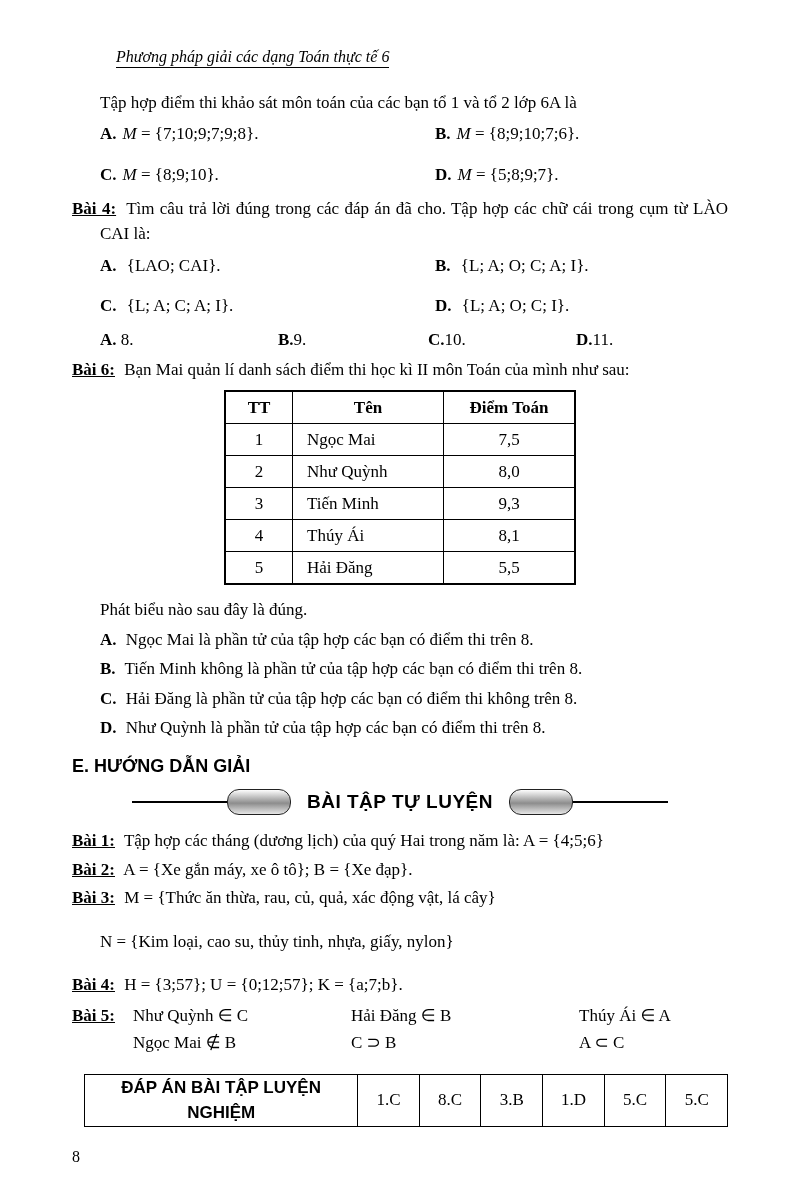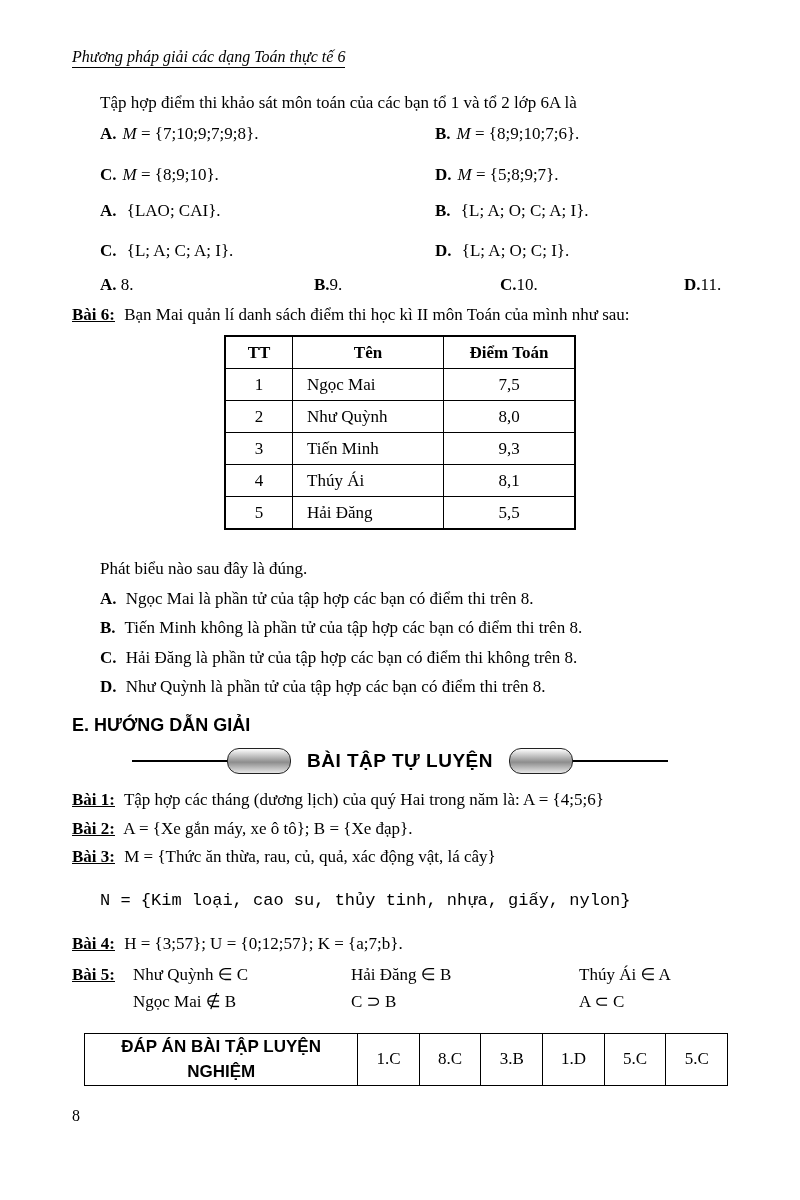--- a/index.html
+++ b/index.html
@@ -3,48 +3,48 @@
 <meta charset="utf-8">
 <style>
   html,body{margin:0;padding:0;background:#ffffff;}
   .page{
     width:800px;height:1200px;box-sizing:border-box;
     padding:44px 72px 0;position:relative;overflow:hidden;
     background:#ffffff;color:#000;
     font-family:"Liberation Serif", serif;
     font-size:17px;line-height:1.5;
   }
-  .running-head{margin-bottom:20px;}
+  .running-head{margin-bottom:20px;margin-left:44px;}
   .running-head-text{font-style:italic;font-size:16px;border-bottom:1px solid #000;padding-bottom:2px;}
   p{margin:2px 0;}
   .indent{padding-left:28px;}
   .hang{padding-left:28px;text-indent:-28px;text-align:justify;margin:3px 0;}
   .bai-label{text-decoration:underline;margin-right:5px;}
   .mvar{font-style:italic;}
   .opts{padding-left:28px;display:grid;margin:4px 0 6px;line-height:1.75;}
   .opts.two-col{grid-template-columns:324px 1fr;row-gap:4px;gap:11px;}
-  .opts.four-col{grid-template-columns:178px 150px 148px 1fr;line-height:1.5;margin:2px 0 4px;gap:36px;}
+  .opts.four-col{grid-template-columns:178px 150px 148px 1fr;line-height:1.5;margin:2px 0 4px;}
   .olabel{margin-right:6px;font-weight:bold;}
-  .score-table{border-collapse:collapse;margin:8px auto 26px;border:2px solid #000;}
+  .score-table{border-collapse:collapse;margin:8px auto 12px;border:2px solid #000;}
   .score-table th,.score-table td{border:1px solid #000;font-size:17px;padding:2px 10px;height:27px;text-align:center;}
   .score-table th{font-weight:bold;}
   .score-table .col-tt{width:46px;}
   .score-table .col-name{width:130px;}
   .score-table .col-score{width:110px;}
   .score-table td.name{text-align:left;padding-left:14px;}
   .statement{padding-left:28px;margin:4px 0;}
   .statement b{margin-right:5px;}
   .section-heading{font-family:"Liberation Sans", sans-serif;font-size:18px;font-weight:bold;margin:12px 0 8px;}
   .banner{display:flex;align-items:center;justify-content:flex-start;margin:8px 60px 12px;}
   .bline{height:2px;background:#000;flex:1;}
   .capsule{width:62px;height:24px;border-radius:12px;flex:0 0 auto;
     background:linear-gradient(180deg,#fdfdfd 0%,#8d8d8d 55%,#e6e6e6 100%);
     border:1.5px solid #222;}
   .btext{font-family:"Liberation Sans", sans-serif;font-weight:bold;font-size:19px;padding:0 16px;letter-spacing:.5px;white-space:nowrap;}
-  .sol-cont{padding-left:28px;margin:18px 0;font-family:Liberation Mono, monospace;}
+  .sol-cont{padding-left:28px;margin:18px 0;}
   .b5row1{display:flex;margin:5px 0 2px;}
   .b5row1 .bai-label{flex:0 0 56px;font-weight:bold;}
   .b5c1{flex:0 0 218px;}
   .b5c2{flex:0 0 228px;}
   .b5c3{flex:1;}
   .b5row2{display:flex;padding-left:61px;margin:2px 0;}
   .answer-table{border-collapse:collapse;margin:18px 0 0 12px;}
   .answer-table td{border:1px solid #000;height:33px;text-align:center;font-size:17px;padding:0 8px;}
   .ans-title{font-family:"Liberation Sans", sans-serif;font-weight:bold;font-size:16px;width:306px;text-align:left;padding-left:14px;}
   .ans-cell{width:50px;}
@@ -62,20 +62,21 @@
 
   <p class="indent">Tập hợp điểm thi khảo sát môn toán của các bạn tổ 1 và tổ 2 lớp 6A là</p>
 
   <div class="opts two-col">
     <div class="option"><b class="olabel">A.</b><span class="mvar">M</span><span> = {7;10;9;7;9;8}.</span></div>
     <div class="option"><b class="olabel">B.</b><span class="mvar">M</span><span> = {8;9;10;7;6}.</span></div>
     <div class="option"><b class="olabel">C.</b><span class="mvar">M</span><span> = {8;9;10}.</span></div>
     <div class="option"><b class="olabel">D.</b><span class="mvar">M</span><span> = {5;8;9;7}.</span></div>
   </div>
 
+  <p class="hang"><b class="bai-label">Bài 4:</b><span> Tìm câu trả lời đúng trong các đáp án đã cho. Tập hợp các chữ cái trong cụm từ LÀO CAI là:</span></p>
 
   <div class="opts two-col">
     <div class="option"><b class="olabel">A.</b><span> {LAO; CAI}.</span></div>
     <div class="option"><b class="olabel">B.</b><span> {L; A; O; C; A; I}.</span></div>
     <div class="option"><b class="olabel">C.</b><span> {L; A; C; A; I}.</span></div>
     <div class="option"><b class="olabel">D.</b><span> {L; A; O; C; I}.</span></div>
   </div>
 
 
   <div class="opts four-col">

